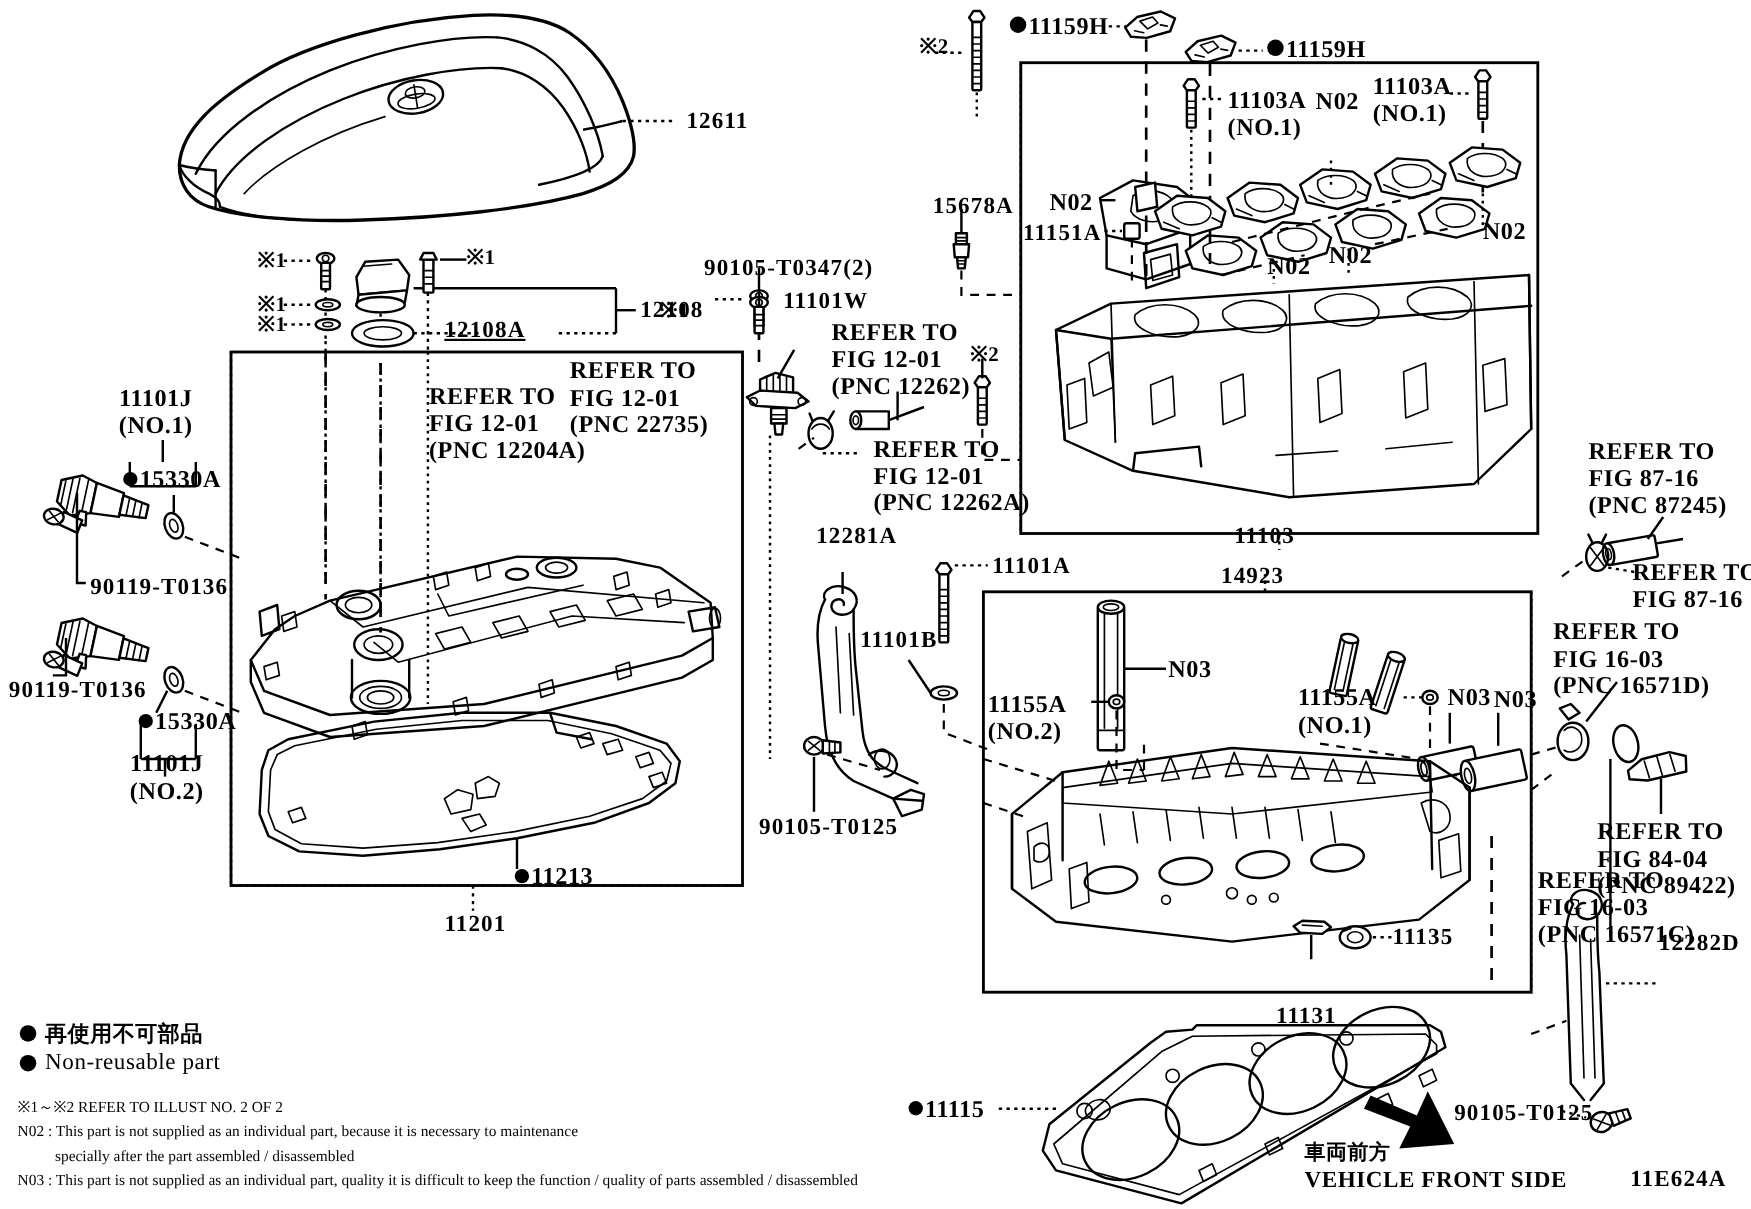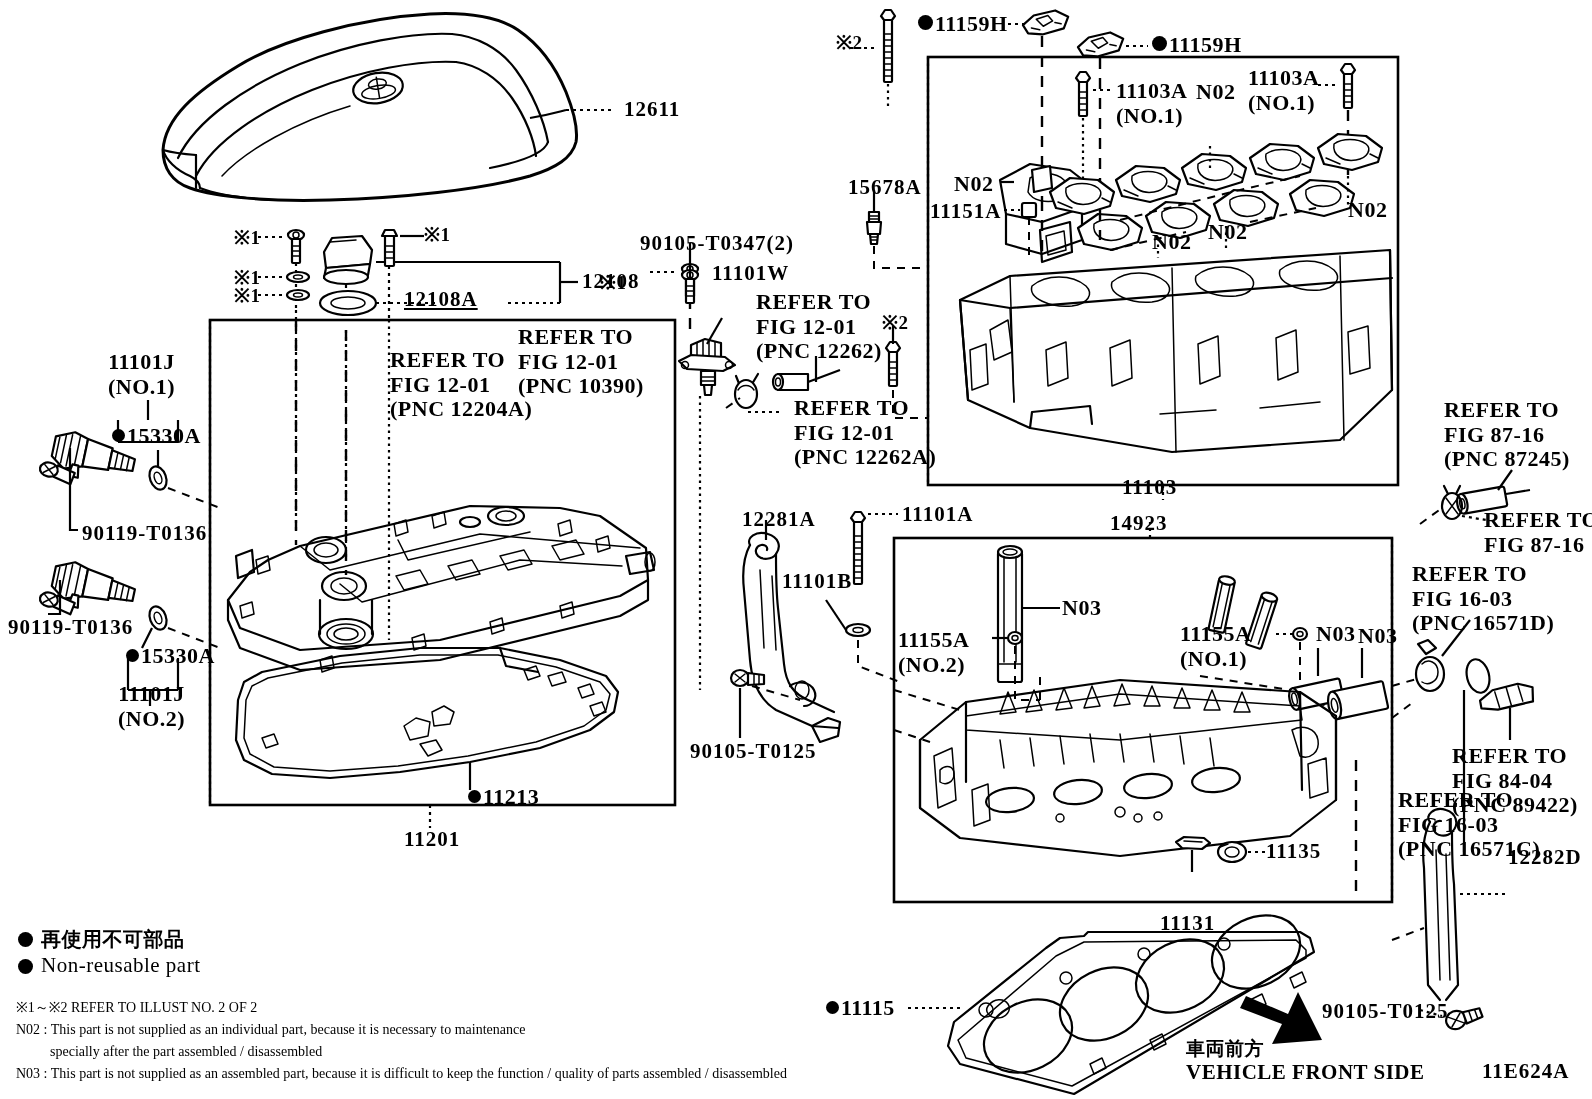--- a/index.html
+++ b/index.html
@@ -701,21 +701,21 @@
 
 <div class="lbl" style="left:390px; top:348px;">
   <div>REFER TO</div>
   <div>FIG 12-01</div>
   <div class="sm">(PNC 12204A)</div>
 </div>
 
 <div class="lbl" style="left:518px; top:325px;">
   <div>REFER TO</div>
   <div>FIG 12-01</div>
-  <div class="sm">(PNC 10390)</div>
+  <div class="sm">(PNC 22735)</div>
 </div>
 
 <div class="lbl" style="left:756px; top:290px;">
   <div>REFER TO</div>
   <div>FIG 12-01</div>
   <div class="sm">(PNC 12262)</div>
 </div>
 
 <div class="lbl" style="left:794px; top:396px;">
   <div>REFER TO</div>
@@ -741,21 +741,21 @@
 <div class="lbl ctr" style="left:118px; top:682px;">
   <div>11101J</div>
   <div class="sm">(NO.2)</div>
 </div>
 
 <div class="lbl" style="left:468px; top:785px;">
   <span class="dot"></span><span>11213</span>
 </div>
 <div class="lbl code" style="left:404px; top:828px;">11201</div>
 
-<div class="lbl code" style="left:742px; top:508px;">12281A</div>
+<div class="lbl code" style="left:742px; top:476px;">12281A</div>
 <div class="lbl code" style="left:690px; top:740px;">90105-T0125</div>
 <div class="lbl code" style="left:902px; top:503px;text-align:center;">11101A</div>
 <div class="lbl code" style="left:782px; top:570px;">11101B</div>
 
 <div class="lbl" style="left:918px; top:12px;">
   <span class="dot big"></span><span>11159H</span>
 </div>
 <div class="lbl" style="left:1152px; top:33px;">
   <span class="dot big"></span><span>11159H</span>
 </div>
@@ -834,20 +834,20 @@
   </div>
   <div class="lbl legend-row" style="position:static; margin-top:4px; font-weight:normal; font-size:21px;">
     <span class="dot big"></span>
     <span>Non-reusable part</span>
   </div>
 </div>
 
 <div class="lbl note" style="left:16px; top:1000px;">※1～※2  REFER TO ILLUST NO. 2 OF 2</div>
 <div class="lbl note" style="left:16px; top:1022px;">N02 : This part is not supplied as an individual part, because it is necessary to maintenance</div>
 <div class="lbl note" style="left:50px; top:1044px;">specially after the part assembled / disassembled</div>
-<div class="lbl note" style="left:16px; top:1066px;">N03 : This part is not supplied as an assembled part, because it is difficult to keep the function / quality of parts  assembled / disassembled</div>
+<div class="lbl note" style="left:16px; top:1066px;">N03 : This part is not supplied as an individual part, quality it is difficult to keep the function / quality of parts  assembled / disassembled</div>
 
 <div style="position:absolute; left:1186px; top:1038px;">
   <div class="lbl jp" style="position:static; font-size:19px;">車両前方</div>
   <div class="lbl" style="position:static; font-size:21px; margin-top:2px;">VEHICLE FRONT SIDE</div>
 </div>
 
 <div class="lbl code" style="left:1482px; top:1060px;">11E624A</div>
 
 </body></html>

